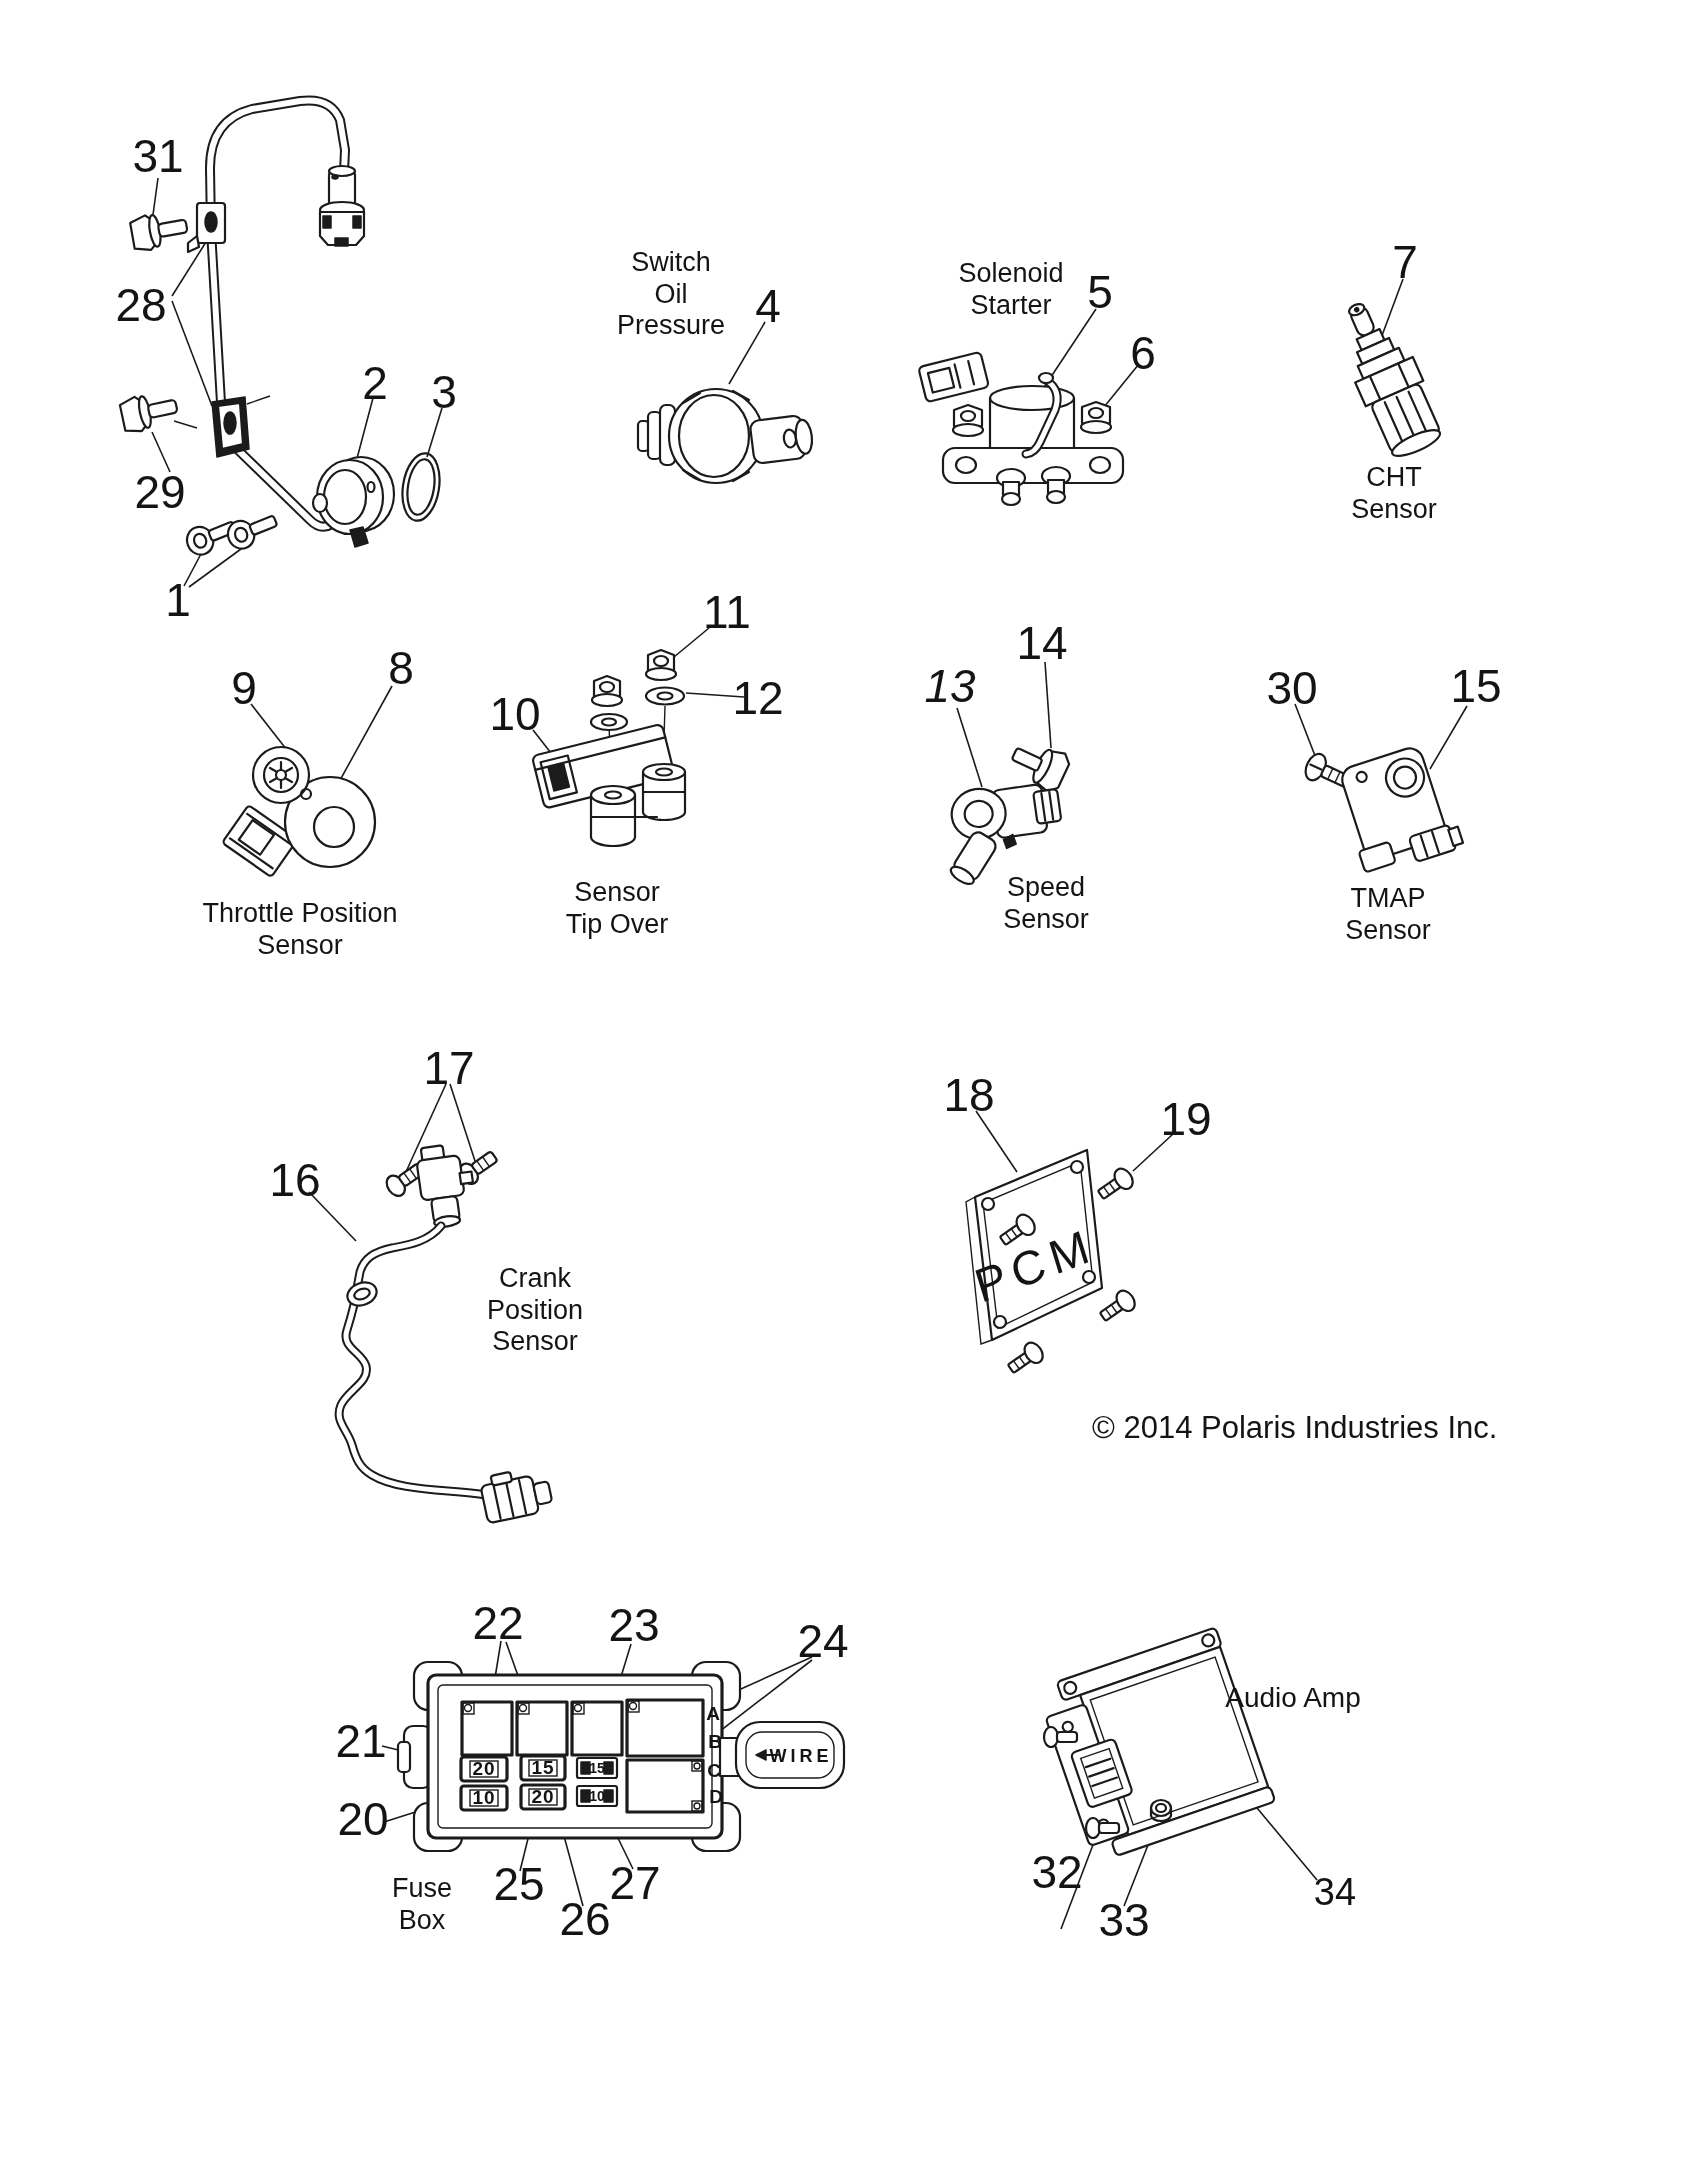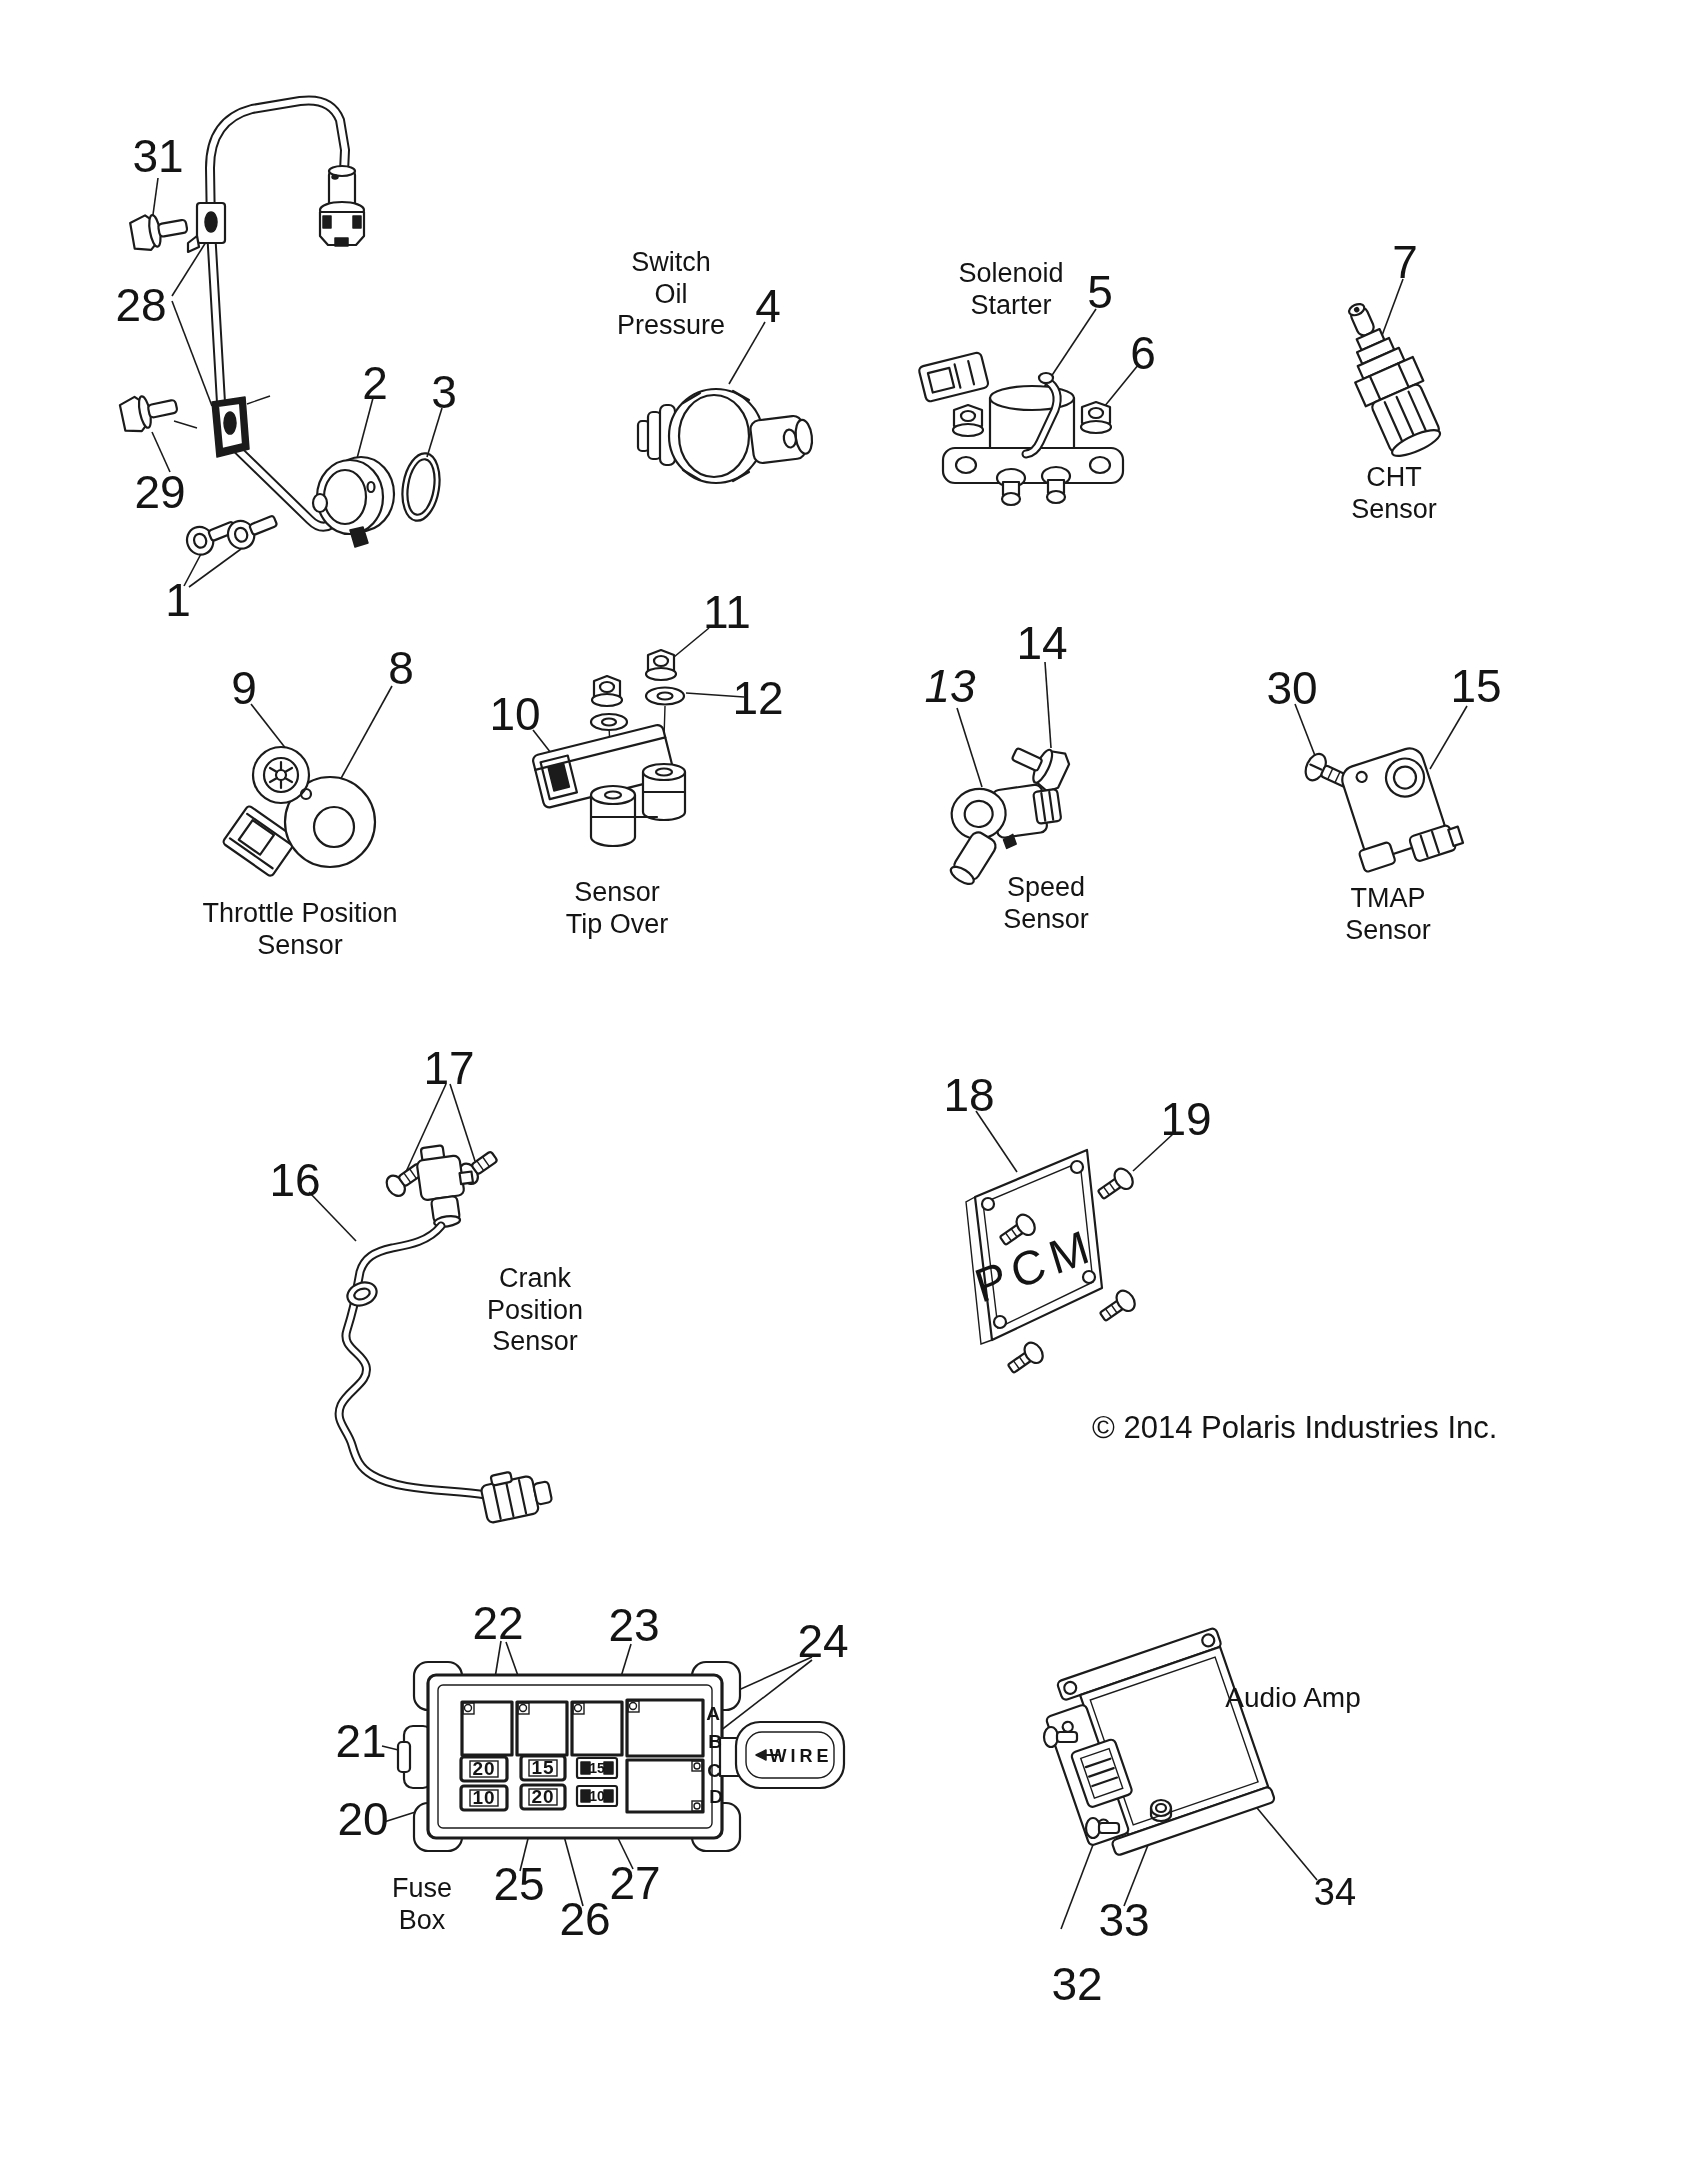--- a/index.html
+++ b/index.html
@@ -560,17 +560,17 @@
     <div class="num" style="left:498px;top:1623px;">22</div>
     <div class="num" style="left:634px;top:1625px;">23</div>
     <div class="num" style="left:823px;top:1641px;">24</div>
     <div class="num" style="left:519px;top:1884px;">25</div>
     <div class="num" style="left:585px;top:1919px;">26</div>
     <div class="num" style="left:635px;top:1883px;">27</div>
     <div class="num" style="left:141px;top:305px;">28</div>
     <div class="num" style="left:160px;top:492px;">29</div>
     <div class="num" style="left:1292px;top:688px;">30</div>
     <div class="num" style="left:158px;top:156px;">31</div>
-    <div class="num" style="left:1057px;top:1984px;margin-left:20px;">32</div>
+    <div class="num" style="left:1057px;top:1872px;">32</div>
     <div class="num" style="left:1124px;top:1920px;">33</div>
     <div class="num" style="left:1323px;top:1892px;font-size:38px;margin-left:12px;">34</div>
   </div>
 </div>
 
 </body></html>

